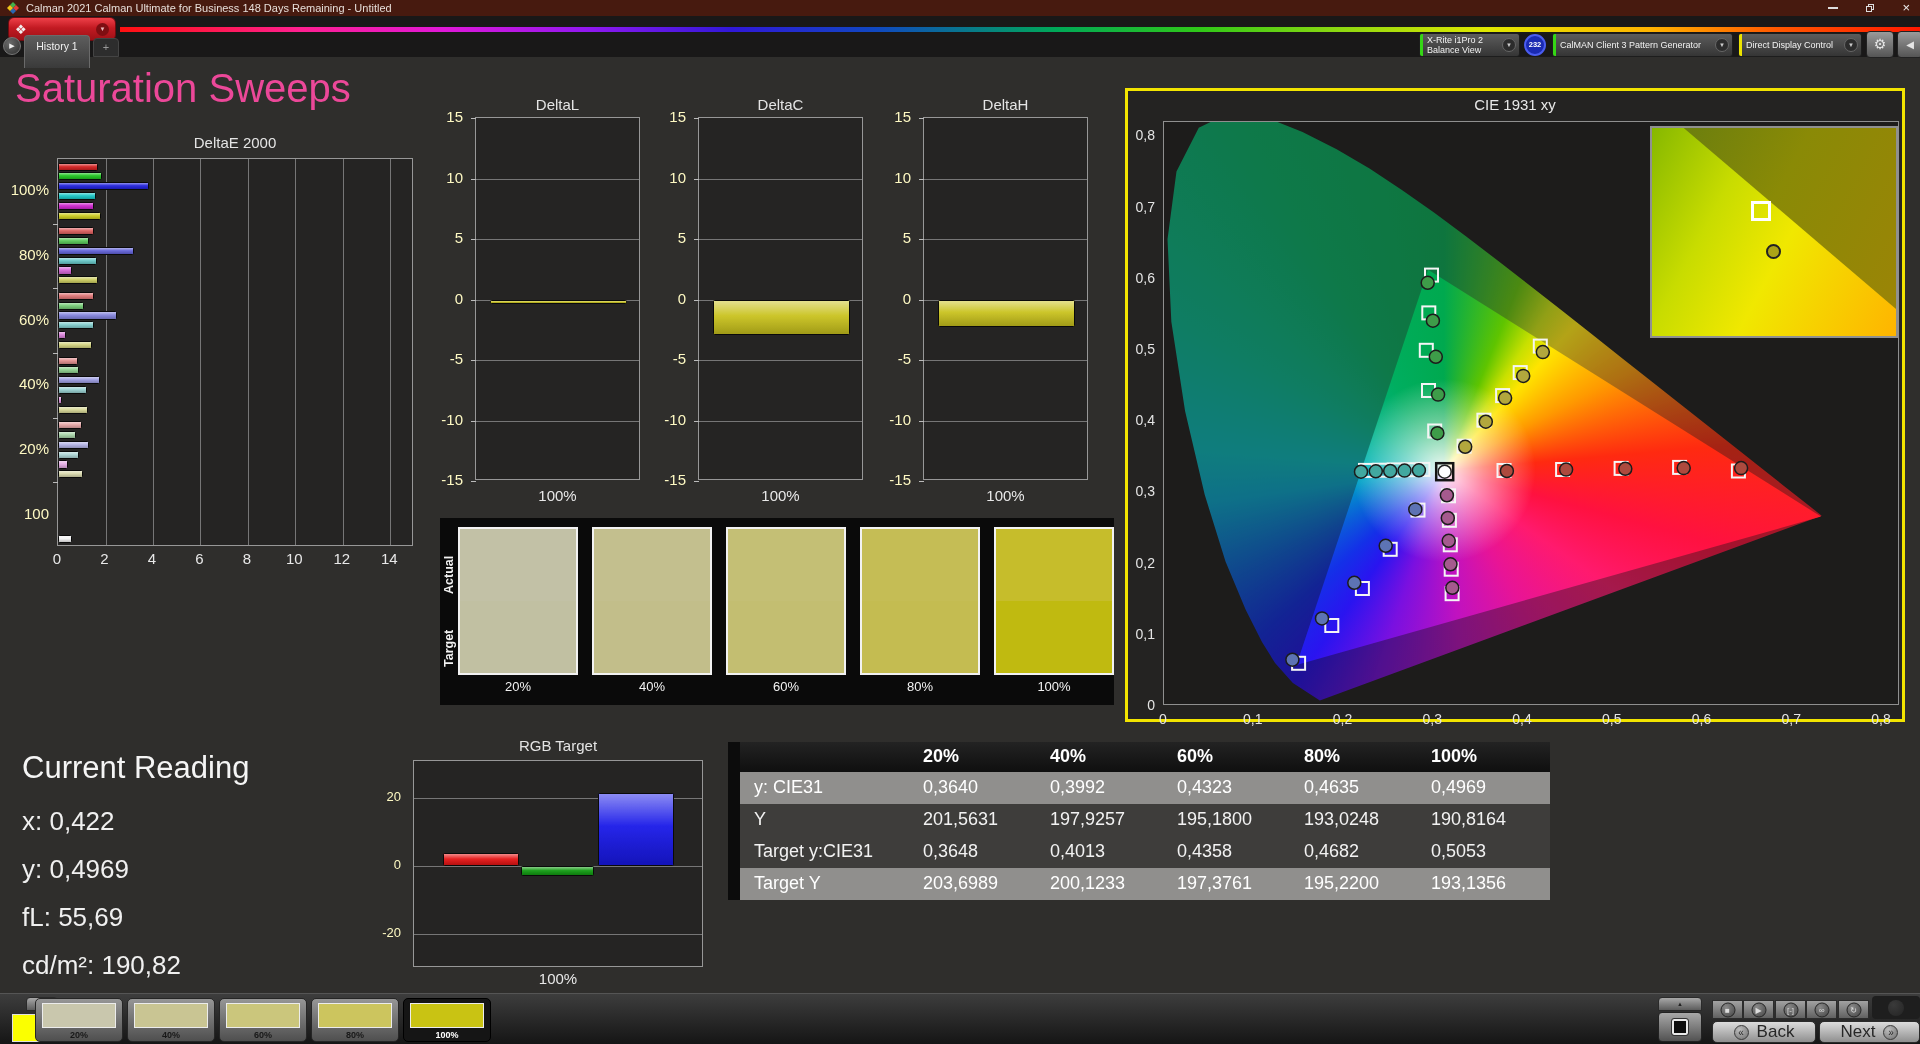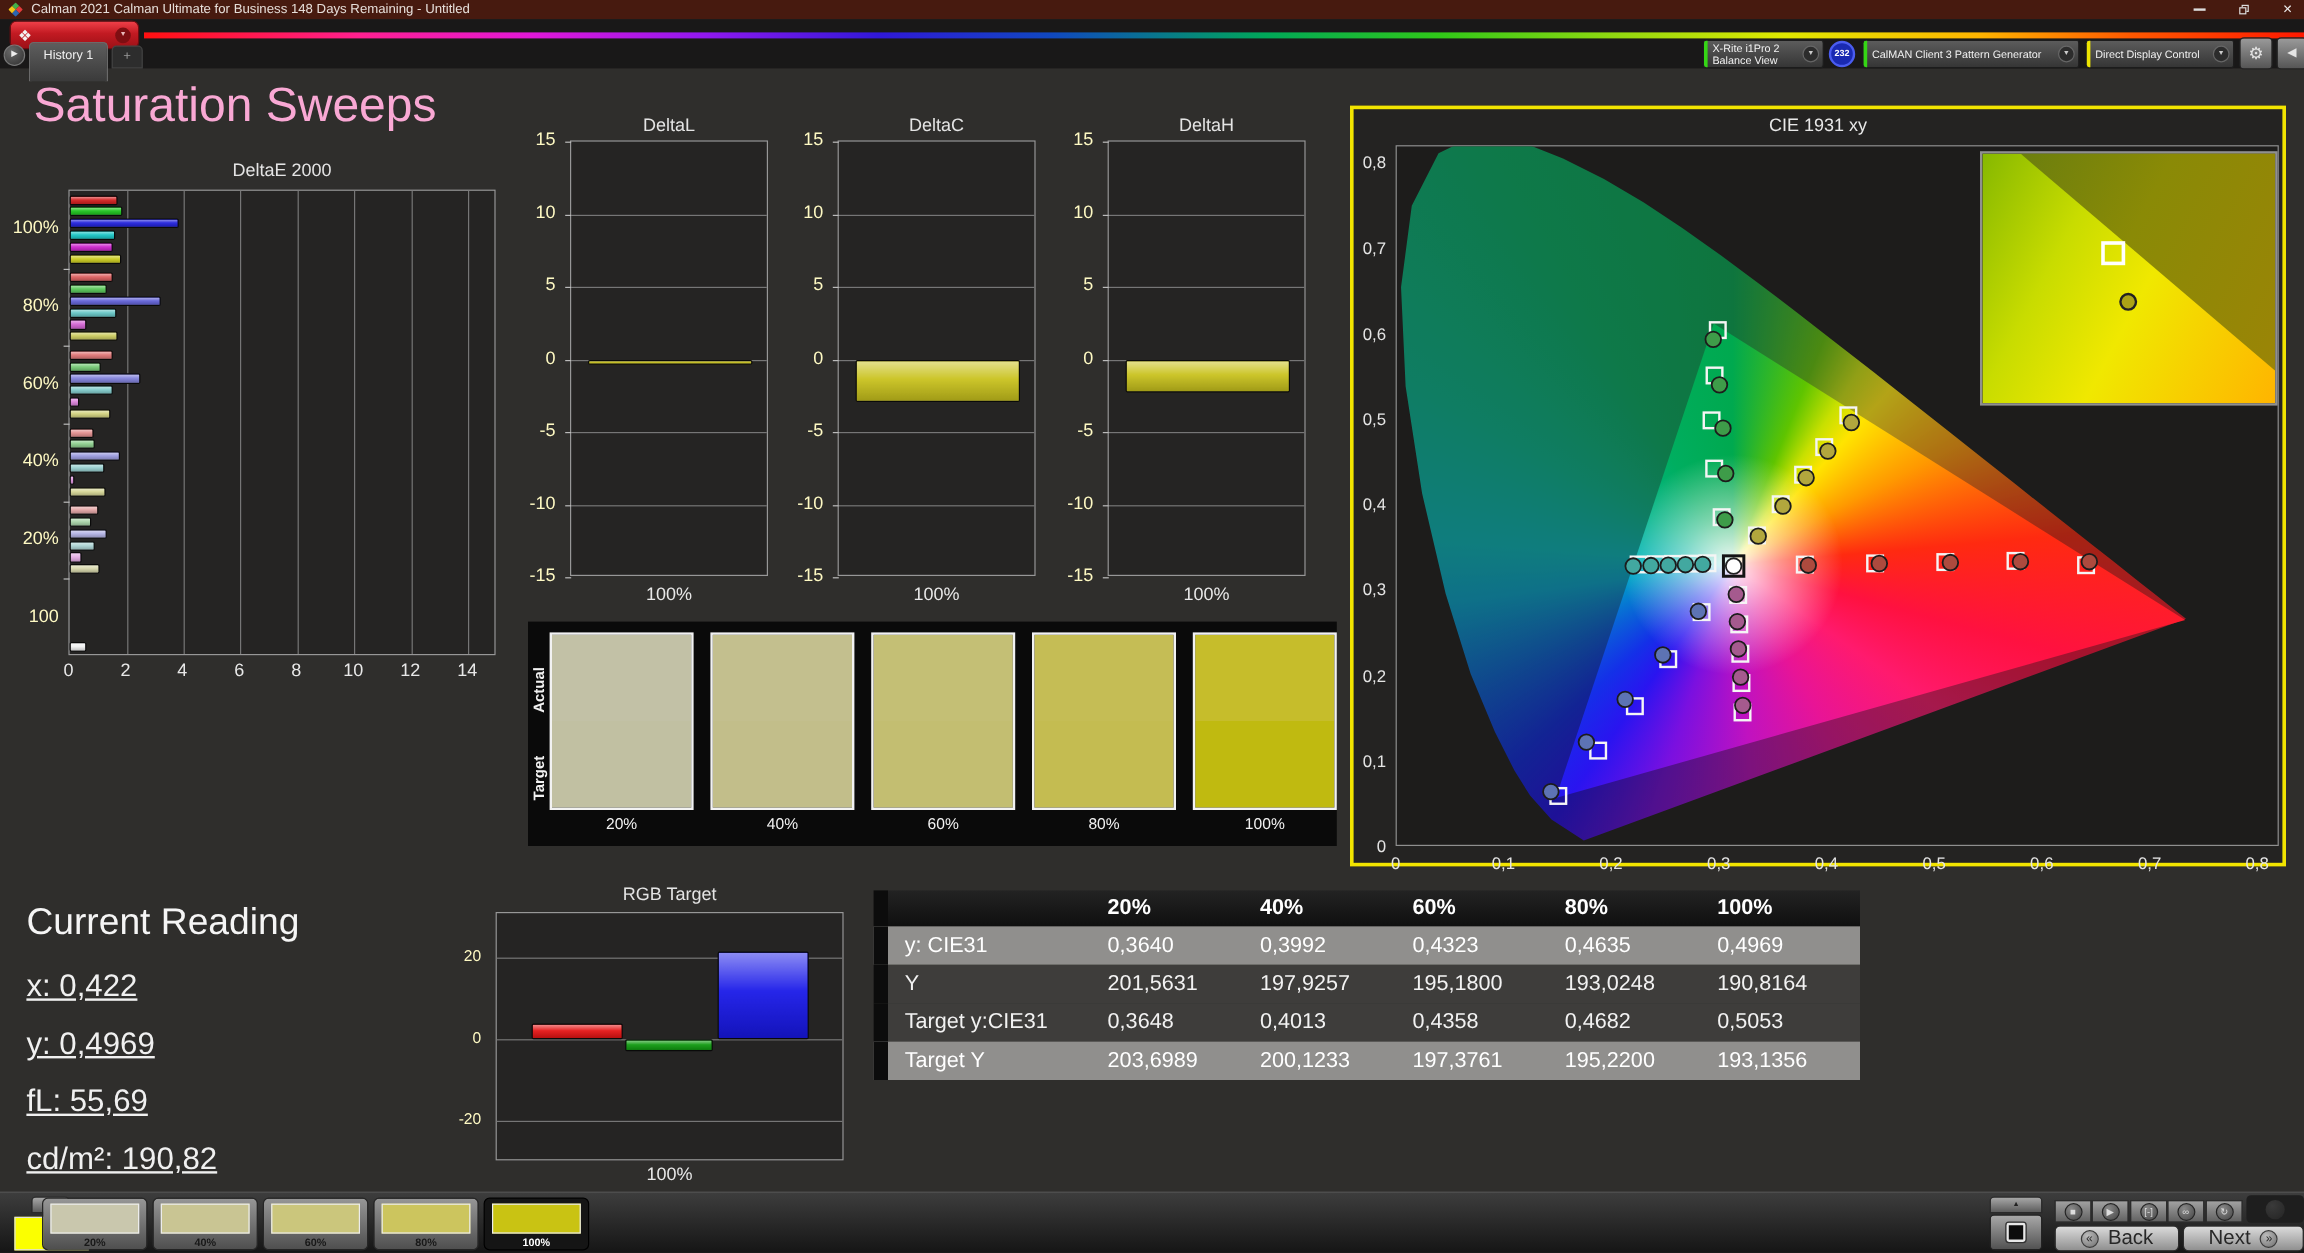--- a/index.html
+++ b/index.html
@@ -53,21 +53,21 @@
   
   .chart-title { position:absolute; text-align:center; font-size:15px; color:#e4e4e4; }
   .plot { position:absolute; background:#252423; border:1px solid #979797; }
   .gridv { position:absolute; top:0; bottom:0; width:1px; background:#767676; }
   .gridh { position:absolute; left:0; right:0; height:1px; background:#767676; }
   .ylab { position:absolute; text-align:right; font-size:15px; color:#fef9c3; height:18px; line-height:18px; }
   .xlab { position:absolute; text-align:center; font-size:15px; color:#e8e8e8; }
   .bar { position:absolute; border:1px solid #0a0a0a; border-radius:1.5px;
          background-image:linear-gradient(180deg,rgba(255,255,255,.5),rgba(255,255,255,.06) 45%,rgba(0,0,0,.2)); }
 
-  #page-title { position:absolute; left:28px; top:66px; font-size:40px; color:#f9a8d4; }
+  #page-title { position:absolute; left:15px; top:66px; font-size:40px; color:#ec4899; }
 
   
   #swatch-panel { position:absolute; left:440px; top:518px; width:674px; height:187px; background:#0a0a0a; }
   .vlab { position:absolute; left:2px; width:14px; writing-mode:vertical-rl; transform:rotate(180deg);
           color:#f2f2f2; font-size:12.5px; font-weight:700; text-align:center; }
   .swatch { position:absolute; top:9px; width:120px; height:148px; border:2px solid #f2f2f2; }
   .swlab { position:absolute; top:161px; width:120px; text-align:center; color:#f2f2f2; font-size:13px; }
 
   
   #cie-panel { position:absolute; left:1125px; top:88px; width:780px; height:634px; background:#242322;
@@ -78,21 +78,21 @@
   #cie-inset { position:absolute; left:486px; top:4px; width:248px; height:212px; border:2px solid #909090; overflow:hidden; }
   #cie-inset .base { position:absolute; inset:0; background:linear-gradient(118deg,#86b800 0%,#c8dc00 30%,#f0e800 55%,#ffb400 100%); }
   #cie-inset .dull { position:absolute; inset:0; background:linear-gradient(118deg,#647c10 0%,#8a8a06 45%,#9c8406 100%);
                      clip-path:polygon(13% 0, 100% 0, 100% 87%); }
   .inset-square { position:absolute; width:20px; height:20px; border:3px solid #fff; }
   .inset-circle { position:absolute; width:15px; height:15px; border-radius:50%; background:#aca416; border:2px solid #222; }
   .cie-lab { position:absolute; font-size:14px; color:#e4e4e4; }
 
   
   #reading-title { position:absolute; left:22px; top:750px; font-size:31px; color:#f5f5f5; }
-  .reading-line { position:absolute; left:22px; font-size:26px; color:#f0f0f0;text-decoration:underline; }
+  .reading-line { position:absolute; left:22px; font-size:26px; color:#f0f0f0; }
 
   
   #results-table { position:absolute; left:728px; top:742px; width:822px; }
   .trow { display:flex; width:100%; border-left:12px solid #0c0c0c; }
   .trow.head { height:30px; background:linear-gradient(180deg,#232323,#0f0f0f); color:#fff; font-weight:700; }
   .trow.dark { height:32px; background:#3e3d3b; color:#f2f2f2; }
   .trow.light { height:32px; background:#908f8d; color:#ffffff; }
   .tcell { font-size:18px; line-height:31px; padding-left:10px; overflow:hidden; white-space:nowrap; }
   .tcell.lbl { width:173px; padding-left:14px; }
   .tcell.val { width:127px; }

